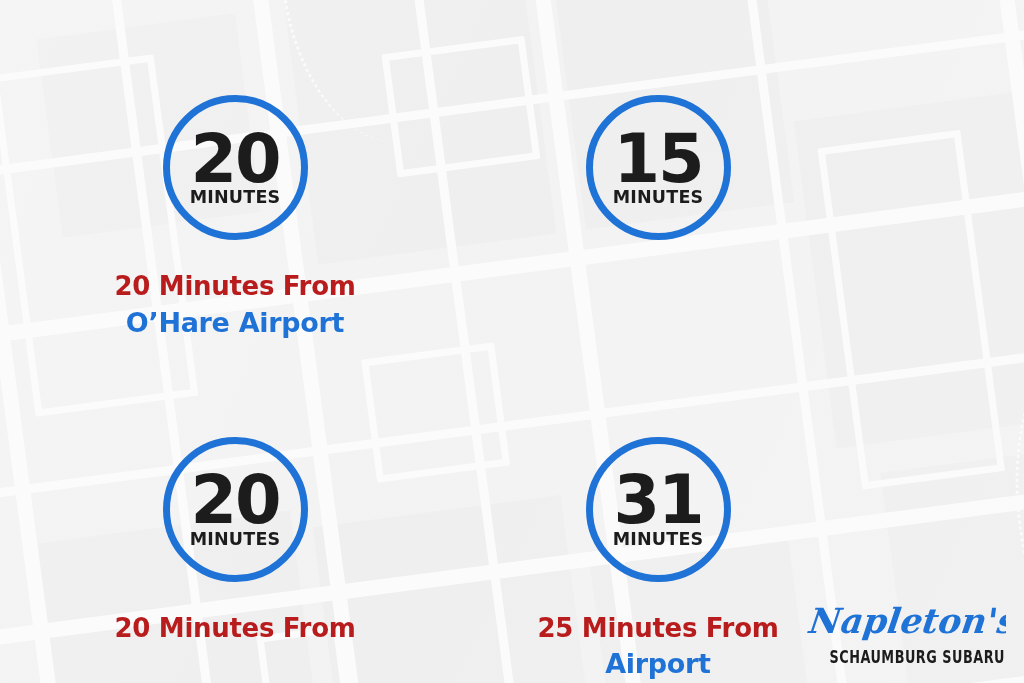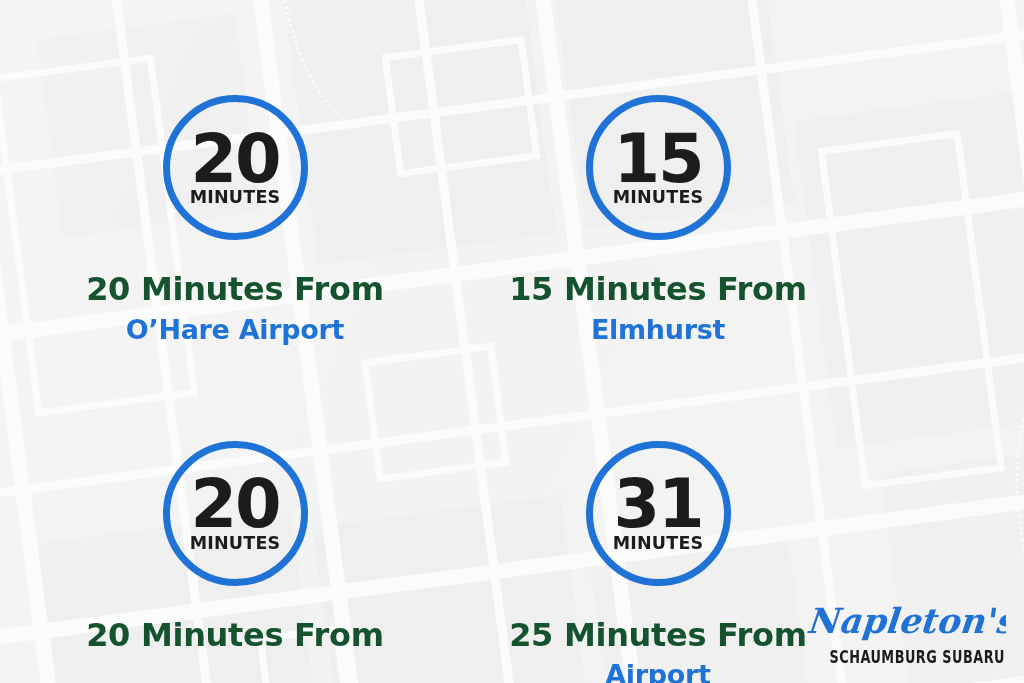--- a/index.html
+++ b/index.html
@@ -129,23 +129,23 @@
   
   .cap {
     text-align: center;
     margin-top: 31px;
     line-height: 1.18;
   }
   .cap-line1 {
     display: block;
     font-family: "DejaVu Sans", sans-serif;
     font-weight: 700;
-    font-size: 32px;
+    font-size: 26px;
     letter-spacing: -0.3px;
-    color: #14532d;
+    color: #b91c1c;
   }
   .cap-line2 {
     display: block;
     font-family: "DejaVu Sans", sans-serif;
     font-weight: 700;
     font-size: 27px;
     letter-spacing: -0.3px;
     color: #1f72d6;
     margin-top: 5px;
   }
@@ -234,24 +234,20 @@
         <span class="cap-line1">20 Minutes From</span>
         <span class="cap-line2">O’Hare Airport</span>
       </div>
     </div>
 
     <div class="tile t2">
       <div class="badge">
         <div class="badge-number">15</div>
         <div class="badge-caption">MINUTES</div>
       </div>
-      <div class="cap">
-        <span class="cap-line1">15 Minutes From</span>
-        <span class="cap-line2">Elmhurst</span>
-      </div>
     </div>
 
     <div class="tile t3">
       <div class="badge">
         <div class="badge-number">20</div>
         <div class="badge-caption">MINUTES</div>
       </div>
       <div class="cap">
         <span class="cap-line1">20 Minutes From</span>
       </div>

